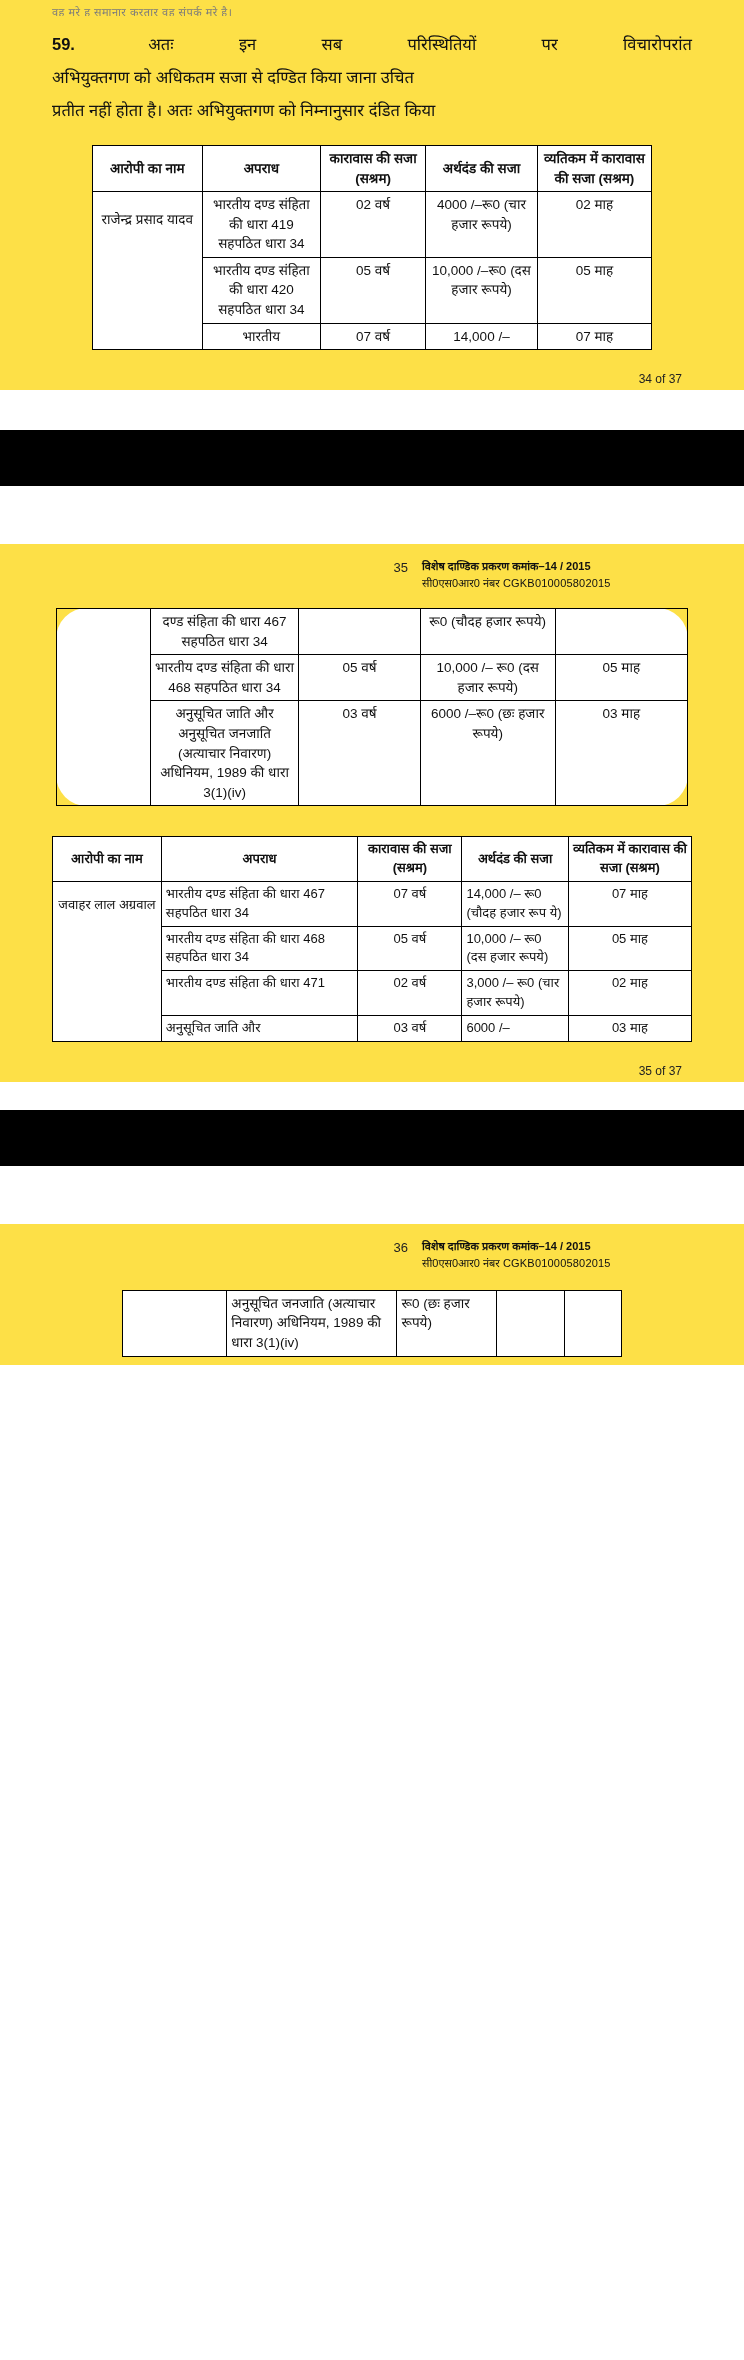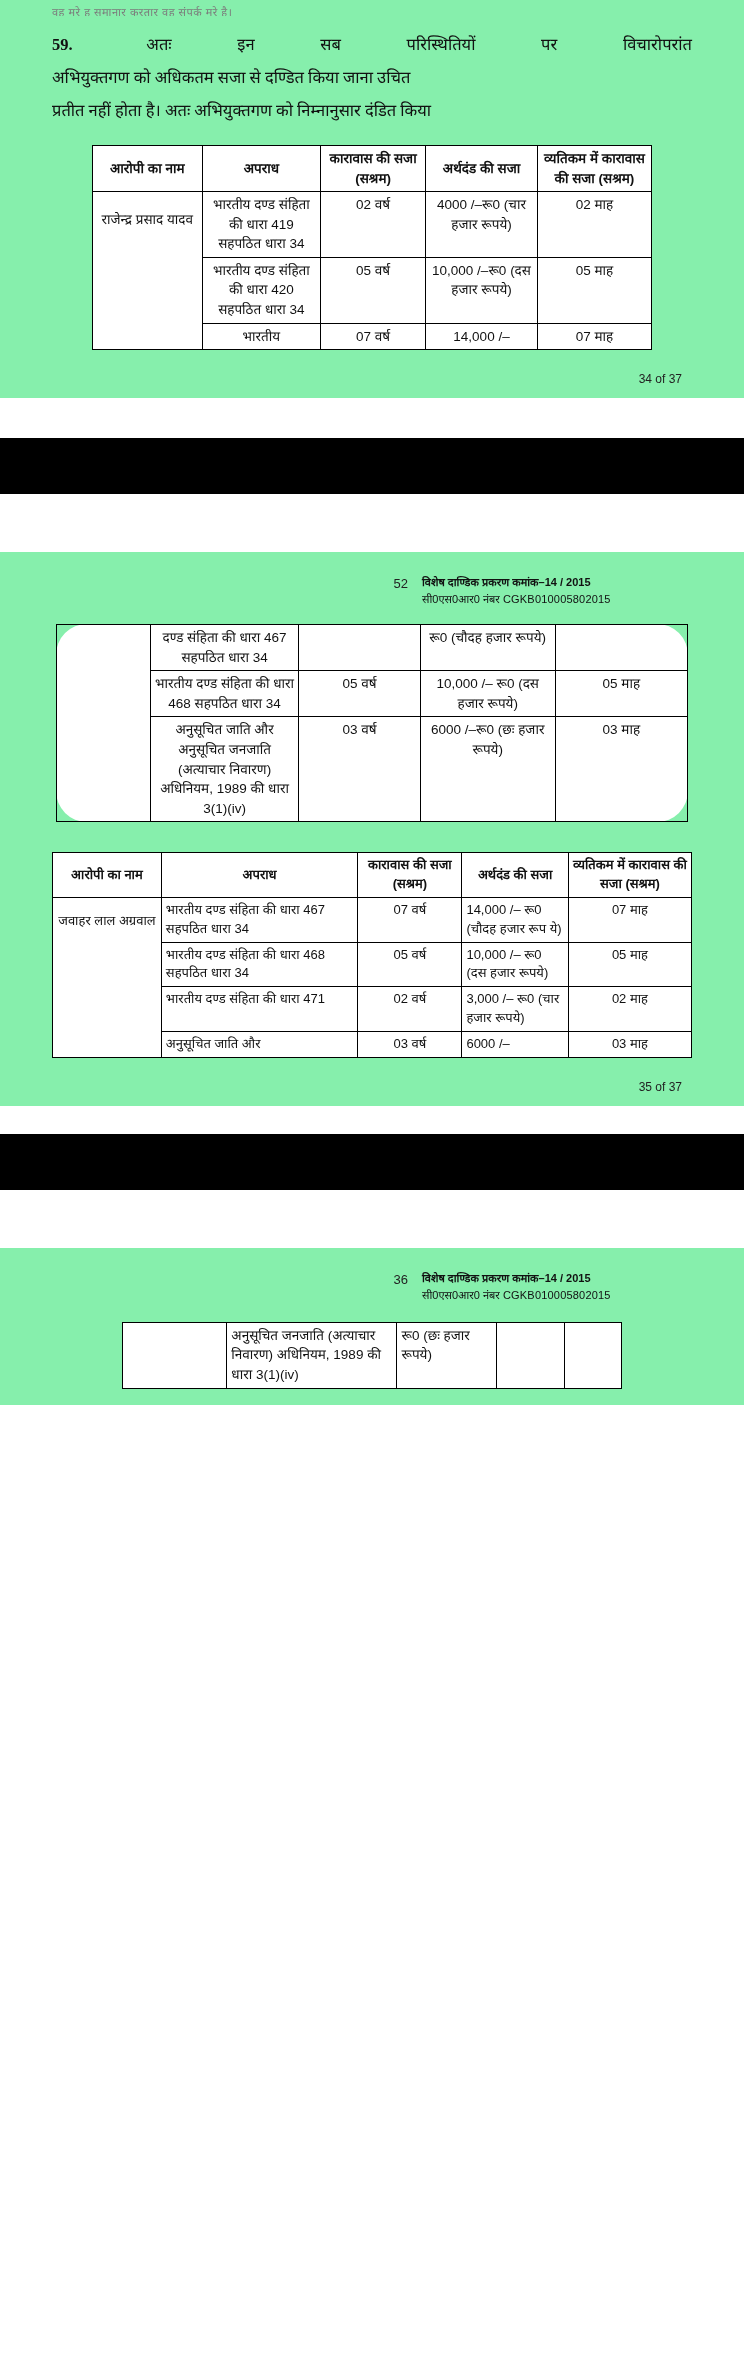--- a/index.html
+++ b/index.html
@@ -10,22 +10,22 @@
   }
   body {
     width: 744px;
   }
   .page-wrap {
     width: 744px;
     position: relative;
   }
   .page {
     width: 744px;
-    background: #86efac;
-    padding: 12px 52px;
+    background: #fde047;
+    padding: 4px 52px;
     position: relative;
   }
   .cut-clipped {
     font-size: 11px;
     color: #7b7b7b;
     letter-spacing: 0.5px;
     height: 14px;
     overflow: hidden;
     white-space: nowrap;
     padding-top: 2px;
@@ -40,21 +40,20 @@
     background: #ffffff;
     height: 40px;
   }
   .para {
     font-size: 16.5px;
     line-height: 2.0;
     color: #111;
     text-align: justify;
     margin: 0;
     padding: 0;
-    font-family: Liberation Serif, serif;
   }
   .para .num {
     font-weight: bold;
     margin-right: 8px;
   }
   .para-line {
     display: block;
     white-space: nowrap;
   }
   .line-justify {
@@ -189,21 +188,21 @@
 
     <div class="folio">34 of 37</div>
   </div>
 
   <div class="gap"></div>
   <div class="band"></div>
   <div class="gap" style="height:58px;"></div>
 
   <div class="page">
     <div class="hdr">
-      <div class="pageno">52</div>
+      <div class="pageno">35</div>
       <div class="hdr-lines">
         <div class="l1">विशेष दाण्डिक प्रकरण कमांक–14 / 2015</div>
         <div class="l2"><span>सी0एस0आर0 नंबर </span><span class="mono">CGKB010005802015</span></div>
       </div>
     </div>
 
     <table class="doc-table t2">
       <colgroup>
         <col style="width:68px">
         <col style="width:108px">

